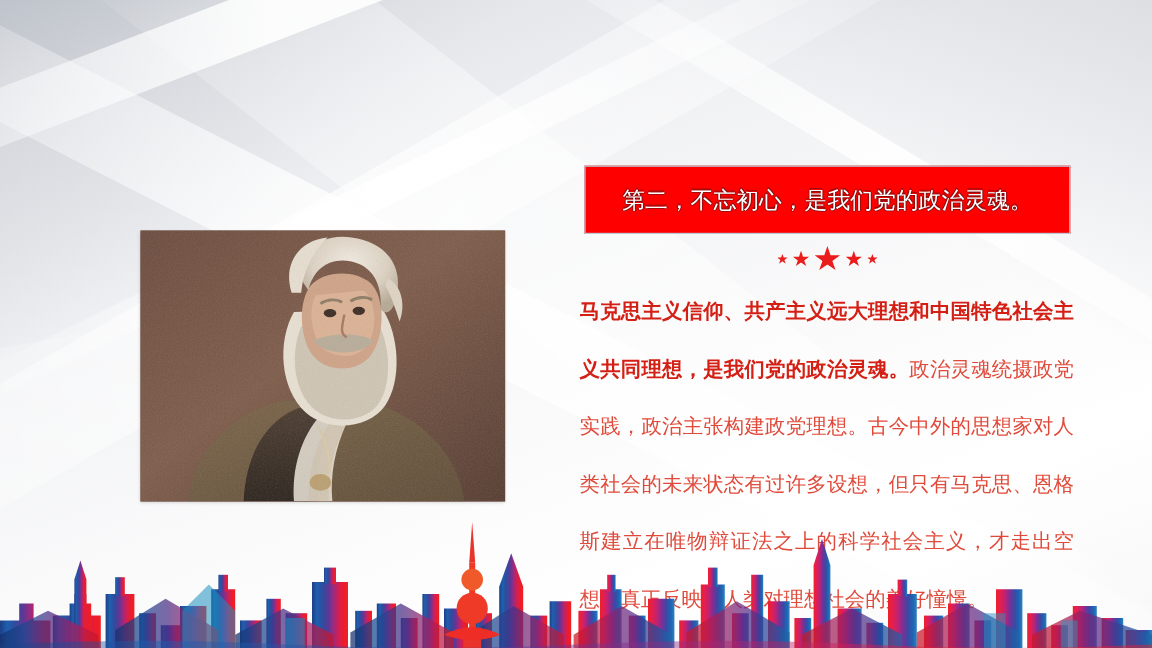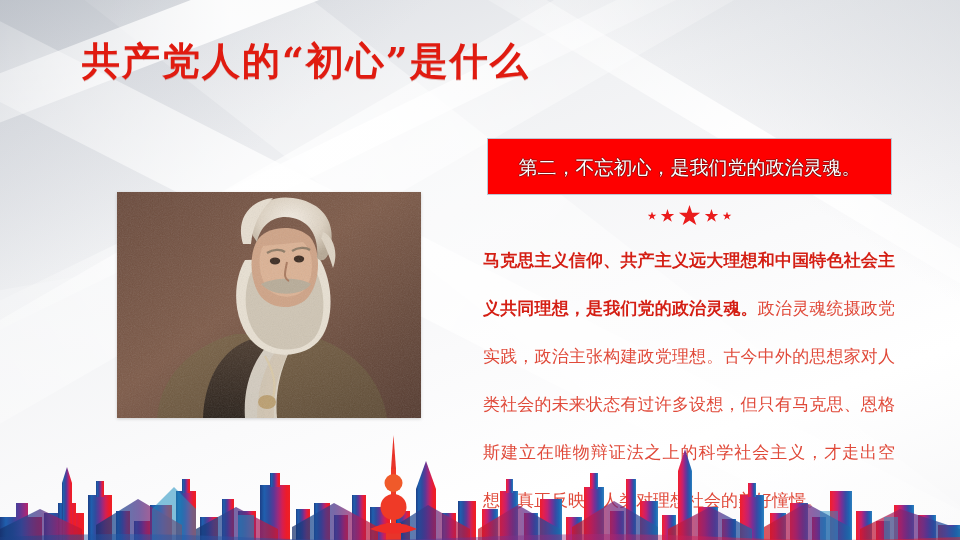--- a/index.html
+++ b/index.html
@@ -186,21 +186,20 @@
     <div class="shade-tl"></div>
     <div class="shade-tr"></div>
     <div class="ribbon rb3"></div>
     <div class="ribbon rb1"></div>
     <div class="ribbon rb2"></div>
     <div class="ribbon rb5"></div>
     <div class="ribbon rb6"></div>
     <div class="ribbon rb4"></div>
   </div>
 
-  <div class="title">共产党人的“初心”是什么</div>
 
   <div class="portrait">
     <svg viewBox="0 0 304 226" preserveAspectRatio="xMidYMid slice" aria-hidden="true">
       <defs>
         <linearGradient id="bgP" x1="0" y1="0" x2="1" y2="1">
           <stop offset="0%" stop-color="#6a4a3c"></stop>
           <stop offset="45%" stop-color="#7d5a48"></stop>
           <stop offset="100%" stop-color="#543a2f"></stop>
         </linearGradient>
         <radialGradient id="hairG" cx="50%" cy="35%" r="65%">

